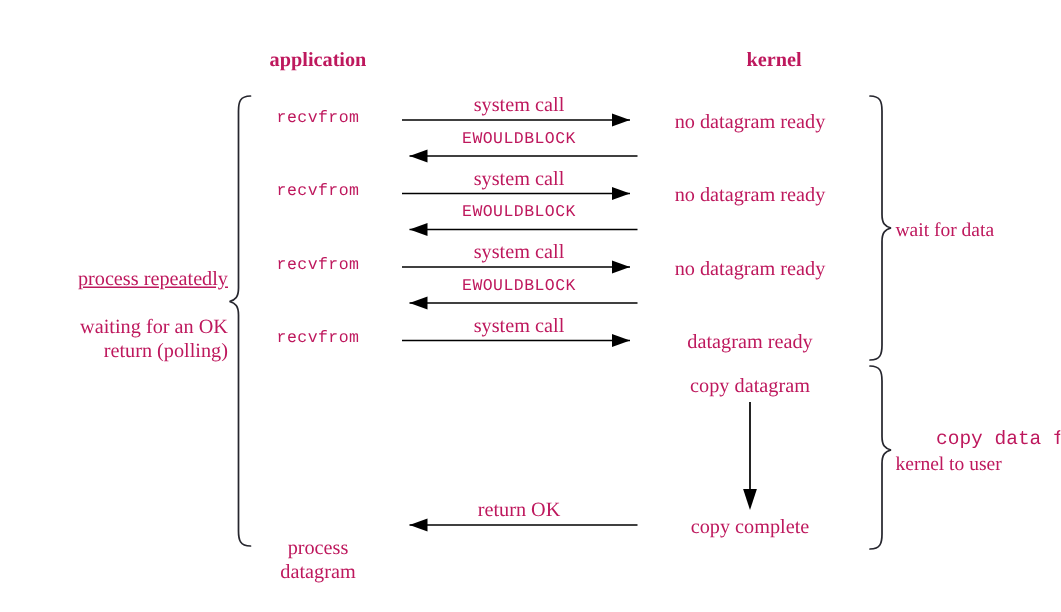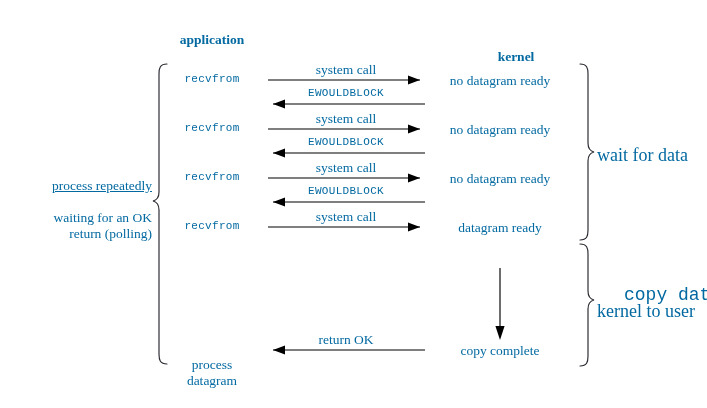--- a/index.html
+++ b/index.html
@@ -7,21 +7,21 @@
     padding: 0;
     background: #ffffff;
   }
   #figure {
     position: relative;
     width: 707px;
     height: 408px;
     background: #ffffff;
     overflow: hidden;
     font-family: "Liberation Serif", "DejaVu Serif", serif;
-    color: #0369a1;
+    color: #be185d;
   }
   .txt {
     position: absolute;
     white-space: pre;
     line-height: 1.18;
   }
   .serif {
     font-family: "Liberation Serif", "DejaVu Serif", serif;
     font-size: 13.5px;
   }
@@ -37,21 +37,21 @@
   }
   .ctr {
     transform: translateX(-50%);
     text-align: center;
   }
   .rgt {
     transform: translateX(-100%);
     text-align: right;
   }
   .small-lbl {
-    font-size: 18px;
+    font-size: 13px;
   }
   svg.layer {
     position: absolute;
     left: 0;
     top: 0;
     width: 707px;
     height: 408px;
     overflow: visible;
   }
   .stroke {
@@ -69,21 +69,21 @@
     fill: #000000;
   }
 </style>
 </head>
 <body>
 
 <div id="figure">
 
   <div class="txt hdr ctr" style="left:212px; top:32px;">application</div>
 
-  <div class="txt hdr ctr" style="left:498px; top:49px;padding-left:36px;">kernel</div>
+  <div class="txt hdr ctr" style="left:498px; top:32px;padding-left:36px;">kernel</div>
 
   <div class="txt serif rgt" style="left:152px; top:178px;text-decoration:underline;">process repeatedly</div>
 
 
   <div class="txt serif rgt" style="left:152px; top:210px;">waiting for an OK</div>
 
   <div class="txt serif rgt" style="left:152px; top:226px;">return (polling)</div>
 
   <div class="txt mono ctr" style="left:212px; top:73px;">recvfrom</div>
 
@@ -98,20 +98,21 @@
   <div class="txt serif ctr" style="left:212px; top:373px;">datagram</div>
 
   <div class="txt serif ctr" style="left:500px; top:73px;">no datagram ready</div>
 
   <div class="txt serif ctr" style="left:500px; top:122px;">no datagram ready</div>
 
   <div class="txt serif ctr" style="left:500px; top:171px;">no datagram ready</div>
 
   <div class="txt serif ctr" style="left:500px; top:220px;">datagram ready</div>
 
+  <div class="txt serif ctr" style="left:500px; top:249px;">copy datagram</div>
 
   <div class="txt serif ctr" style="left:500px; top:343px;">copy complete</div>
 
   <div class="txt serif ctr" style="left:346px; top:62px;">system call</div>
 
   <div class="txt mono ctr" style="left:346px; top:87px;">EWOULDBLOCK</div>
 
   <div class="txt serif ctr" style="left:346px; top:111px;">system call</div>
 
   <div class="txt mono ctr" style="left:346px; top:136px;">EWOULDBLOCK</div>

